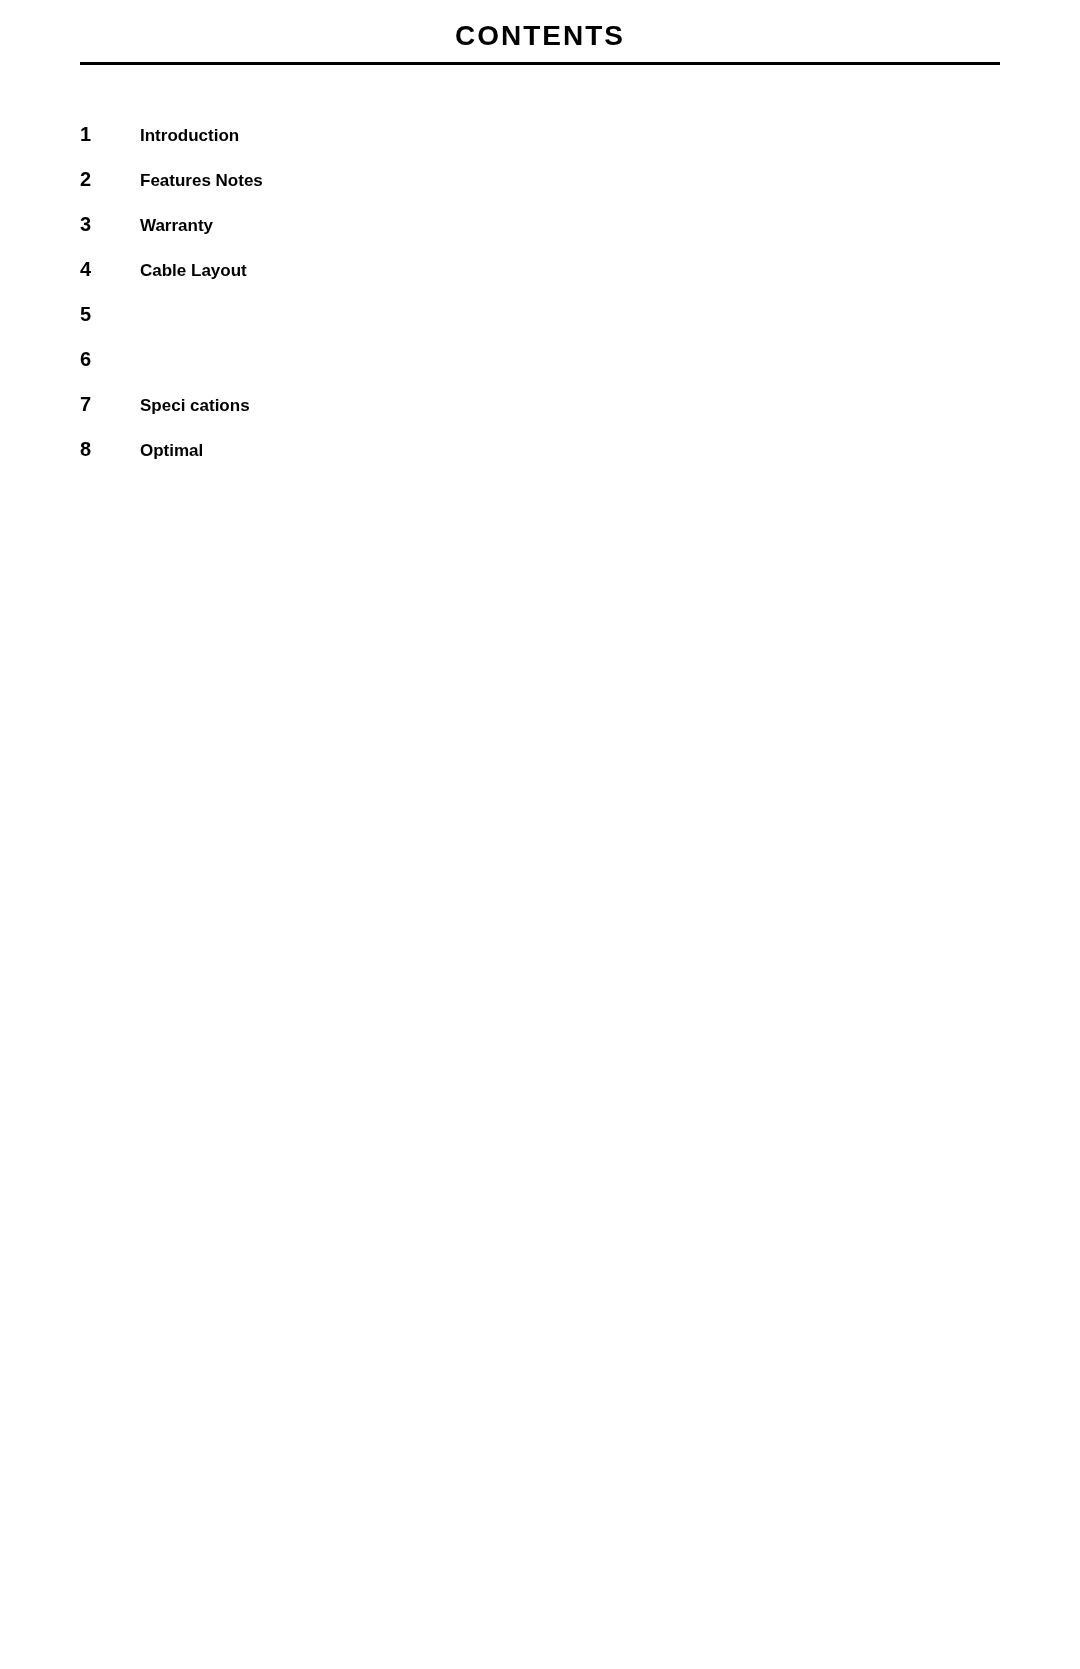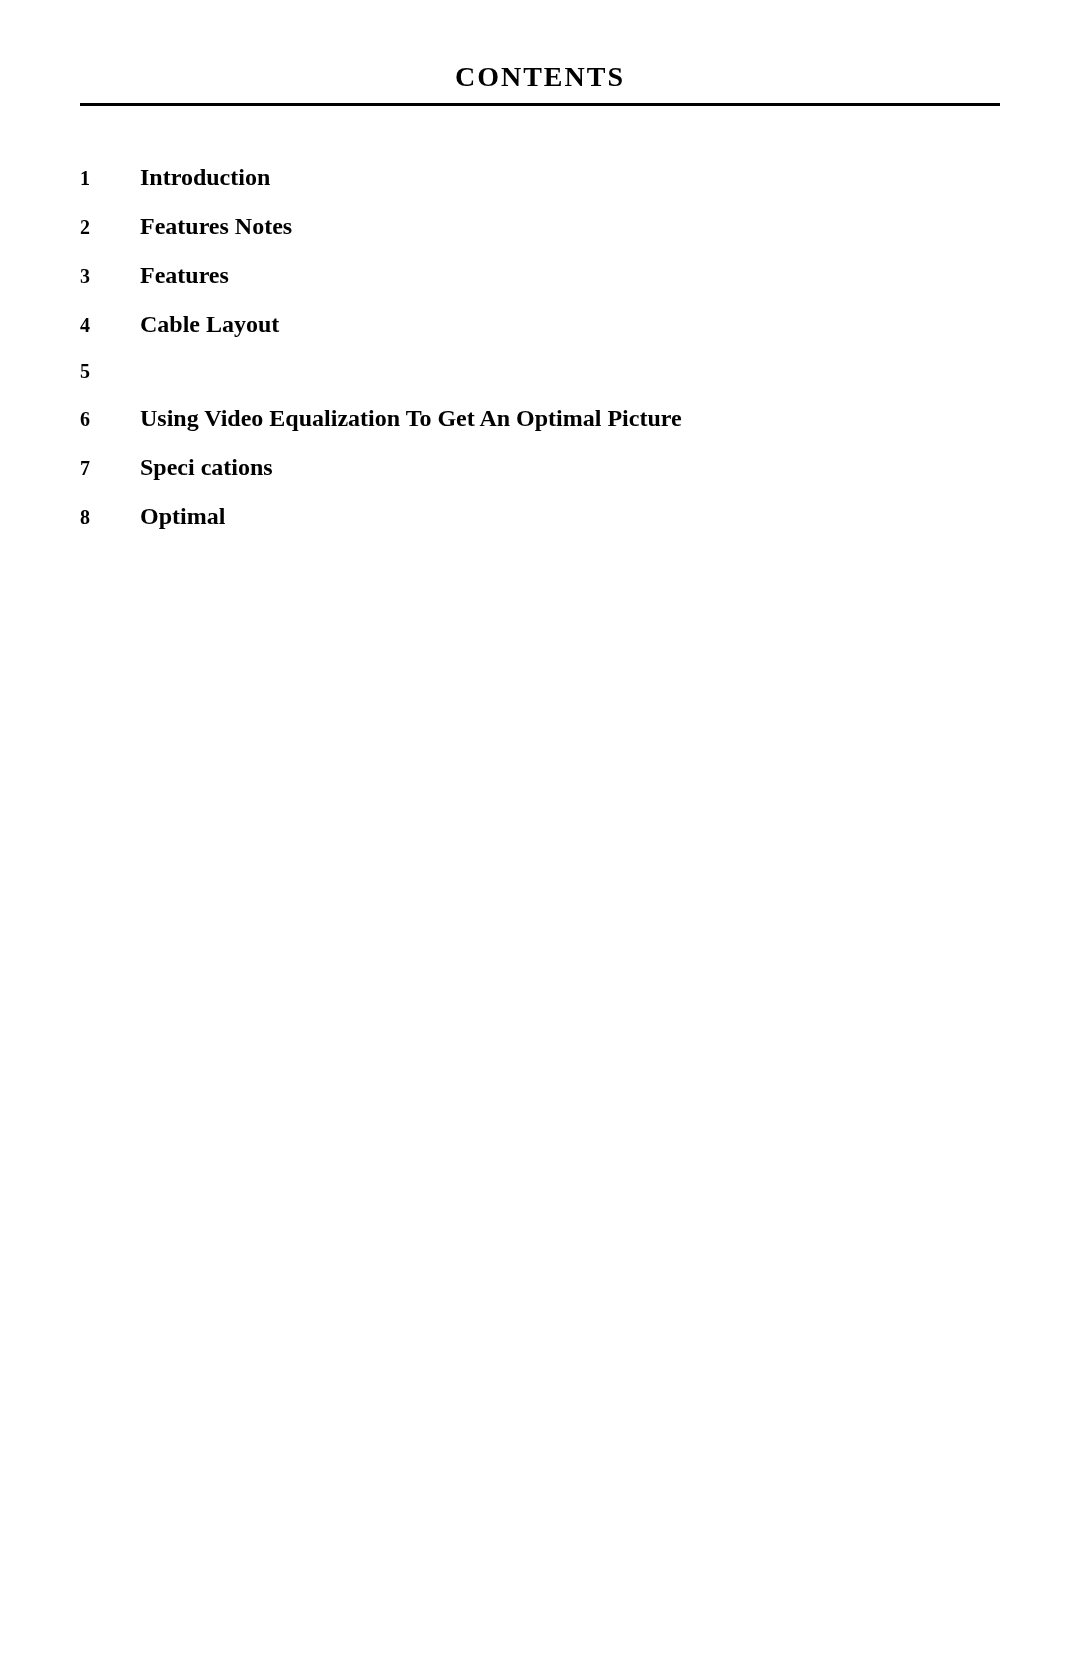--- a/index.html
+++ b/index.html
@@ -13,22 +13,21 @@
       min-height: 1669px;
       background: #ffffff;
       font-family: Arial, Helvetica, sans-serif;
       color: #000000;
     }
 
     .page {
       width: 1080px;
       min-height: 1669px;
       background: #ffffff;
-      padding: 61px 80px;
-      font-family: Liberation Serif, serif;
+      padding: 20px 80px;
     }
 
     .title-section {
       text-align: center;
       margin-bottom: 8px;
       padding-bottom: 8px;
     }
 
     .title-text {
       font-size: 28px;
@@ -59,21 +58,21 @@
     }
 
     .toc-number {
       min-width: 60px;
       font-weight: 700;
       font-size: 20px;
     }
 
     .toc-label {
       font-weight: 700;
-      font-size: 24px;
+      font-size: 17px;
     }
   </style>
 </head>
 <body>
 
 <div class="page">
   <div class="title-section">
     <div class="title-text">CONTENTS</div>
     <div class="title-underline"></div>
   </div>
@@ -82,32 +81,31 @@
   <li class="toc-item">
         <span class="toc-number">1</span>
         <span class="toc-label">Introduction</span>
       </li>
       <li class="toc-item">
         <span class="toc-number">2</span>
         <span class="toc-label">Features Notes</span>
       </li>
       <li class="toc-item">
         <span class="toc-number">3</span>
-        <span class="toc-label">Features</span>
+        <span class="toc-label">Warranty</span>
       </li>
       <li class="toc-item">
         <span class="toc-number">4</span>
         <span class="toc-label">Cable Layout</span>
       </li>
       <li class="toc-item">
         <span class="toc-number">5</span>
       </li>
       <li class="toc-item">
         <span class="toc-number">6</span>
-        <span class="toc-label">Using Video Equalization To Get An Optimal Picture</span>
       </li>
       <li class="toc-item">
         <span class="toc-number">7</span>
         <span class="toc-label">Speci&nbsp;cations</span>
       </li>
       <li class="toc-item">
         <span class="toc-number">8</span>
         <span class="toc-label">Optimal</span>
       </li>
     </ul>

